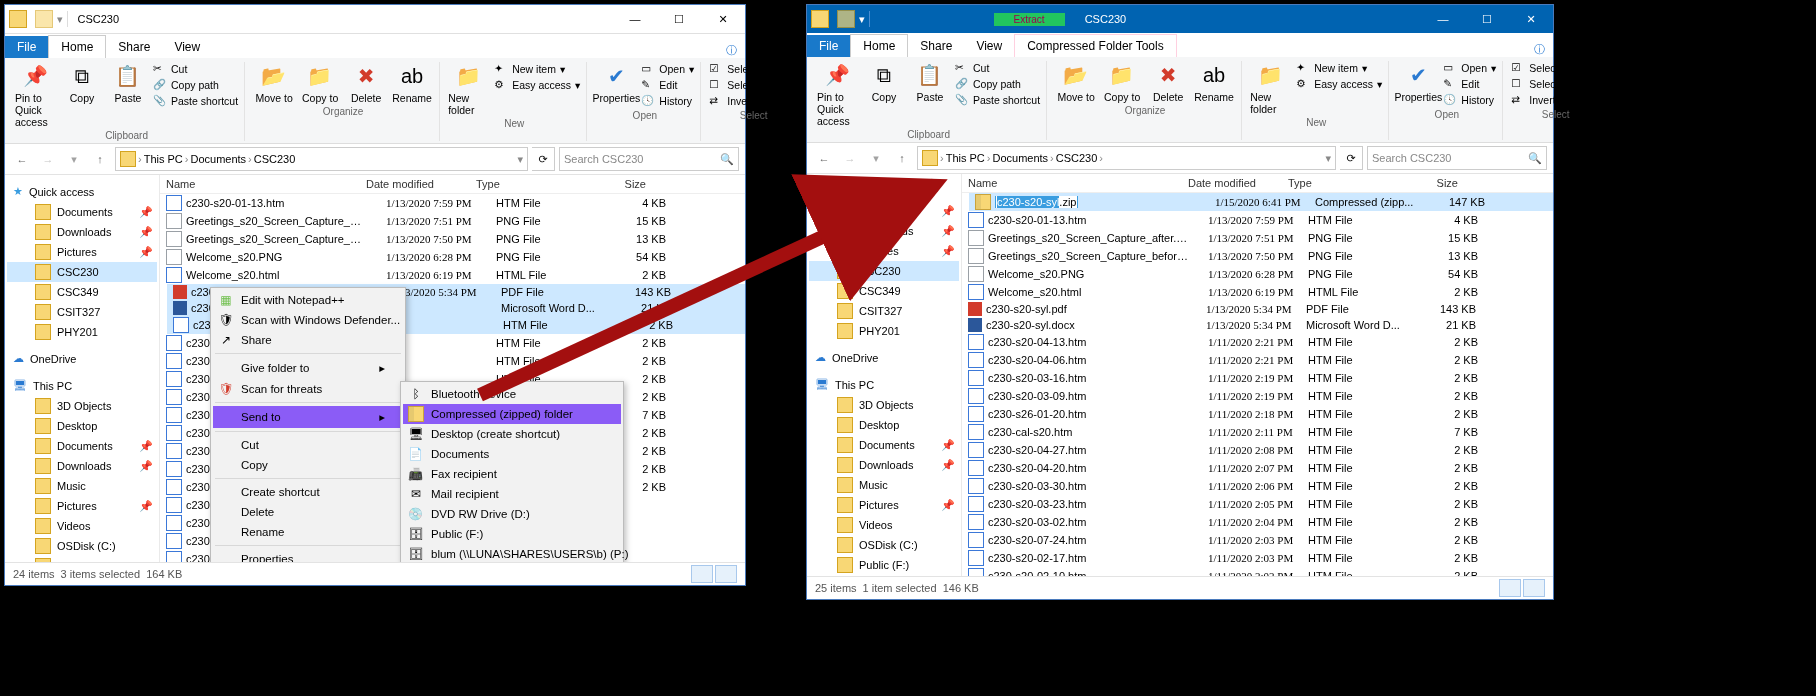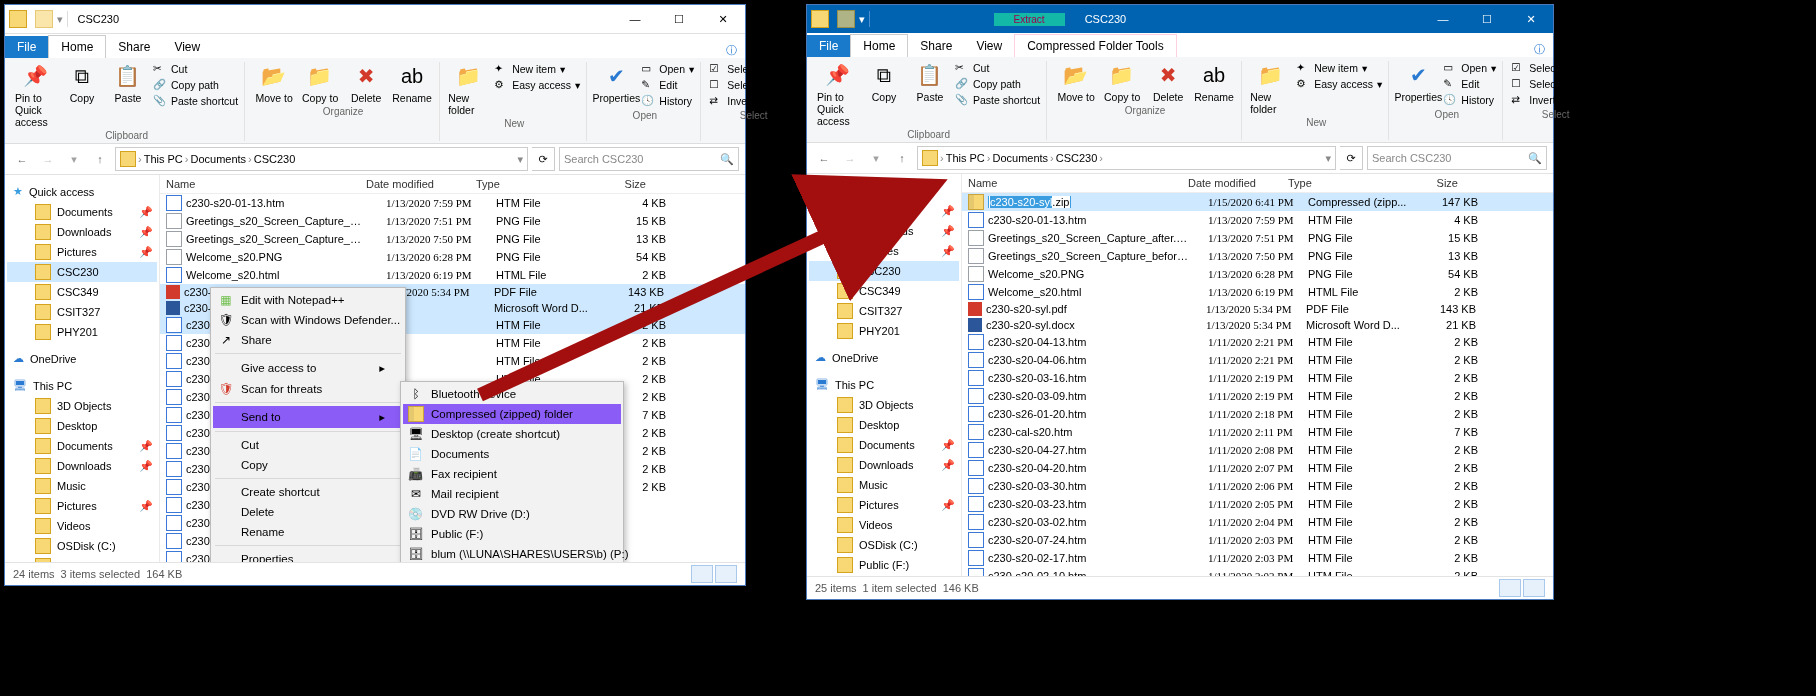--- a/index.html
+++ b/index.html
@@ -3,21 +3,21 @@
 <meta charset="utf-8">
 <style>
   body { margin:0; background:#000; font-family:"Segoe UI",Arial,sans-serif; font-size:11px; color:#000; }
   .stage { position:relative; width:1816px; height:696px; }
   .window { position:absolute; background:#fff; border:1px solid #4a7abc; display:flex; flex-direction:column; }
   .titlebar { display:flex; align-items:center; height:28px; background:#fff; border-bottom:1px solid #e0e0e0; }
   .titlebar .ico { width:16px; height:16px; margin:0 4px; background:#f8d775; border:1px solid #d4a420; }
   .titlebar .path { flex:1; padding-left:6px; }
   .winbtns { display:flex; }
   .winbtn { width:44px; height:28px; display:flex; align-items:center; justify-content:center; }
-  .contextual-tab { background:#14b8a6; color:#a1004c; font-size:10px; text-align:center; padding:1px 20px; }
+  .contextual-tab { background:#22c55e; color:#a1004c; font-size:10px; text-align:center; padding:1px 20px; }
   .tabs { display:flex; align-items:flex-end; height:24px; background:#fff; }
   .tab { padding:4px 12px; font-size:12px; }
   .tab.file { background:#1979ca; color:#fff; }
   .tab.active { border:1px solid #ccc; border-bottom:none; }
   .ribbon { display:flex; background:#f5f6f7; border-bottom:1px solid #ddd; padding:4px 4px 2px 4px; gap:2px; }
   .rgroup { display:flex; flex-direction:column; align-items:center; padding:0 6px; border-right:1px solid #e3e3e3; }
   .rgroup:last-child { border-right:none; }
   .rbuttons { display:flex; align-items:flex-start; gap:4px; }
   .rbig { display:flex; flex-direction:column; align-items:center; width:42px; font-size:10.5px; gap:2px; }
   .rbig .glyph { width:28px; height:28px; display:flex; align-items:center; justify-content:center; font-size:20px; }
@@ -40,21 +40,21 @@
   .navhead { display:flex; align-items:center; gap:6px; padding:4px 4px 4px 6px; font-weight:normal; }
   .filepane { flex:1; overflow:hidden; position:relative; }
   .cols { display:flex; padding:3px 6px; color:#333; font-size:11px; border-bottom:1px solid #eee; }
   .c-name { width:180px; }
   .c-date { width:110px;padding-left:20px; }
   .c-type { width:110px; }
   .c-size { width:60px; text-align:right; }
   .rows { }
   .frow { display:flex; align-items:center; padding:1px 6px; font-size:11px; }
   .frow .ic { width:14px; height:14px; margin-right:4px; flex:none; }
-  .frow.sel { background:#cde8ff; }
+  .frow.sel { background:#cde8ff;margin-left:7px; }
   .frow .c-name { width:180px; white-space:nowrap; overflow:hidden; text-overflow:ellipsis; }
   .frow .c-date { width:110px;font-family:Liberation Serif, serif; }
   .frow .c-type { width:110px; white-space:nowrap; overflow:hidden; text-overflow:ellipsis;}
   .frow .c-size { width:60px; text-align:right; }
   .status { height:22px; border-top:1px solid #e3e3e3; display:flex; align-items:center; padding:0 8px; font-size:11px; color:#555; gap:6px; }
   .status .right { margin-left:auto; display:flex; gap:2px;}
   .viewbtn { width:20px; height:16px; border:1px solid #a8c8ec; background:#e6f1fb; }
   
   .menu { position:absolute; background:#f2f2f2; border:1px solid #bcbcbc; box-shadow:2px 2px 6px rgba(0,0,0,.25); padding:2px; font-size:11.5px; }
   .mitem { display:flex; align-items:center; padding:4px 18px 4px 28px; position:relative; white-space:nowrap; gap:8px;}
@@ -502,21 +502,21 @@
         <div class="mitem">
               <span class="mic">🛡</span>
               <span>Scan with Windows Defender...</span>
             </div>
         <div class="mitem">
               <span class="mic">↗</span>
               <span>Share</span>
             </div>
         <div class="msep"></div>
         <div class="mitem">
-              <span>Give access to</span>
+              <span>Give folder to</span>
               <span class="arrow">▸</span>
             </div>
         <div class="mitem">
               <span class="mic" style="color:#d23b2b">🛡</span>
               <span>Scan for threats</span>
             </div>
         <div class="msep"></div>
         <div class="mitem hl">
               <span>Send to</span>
               <span class="arrow">▸</span>

